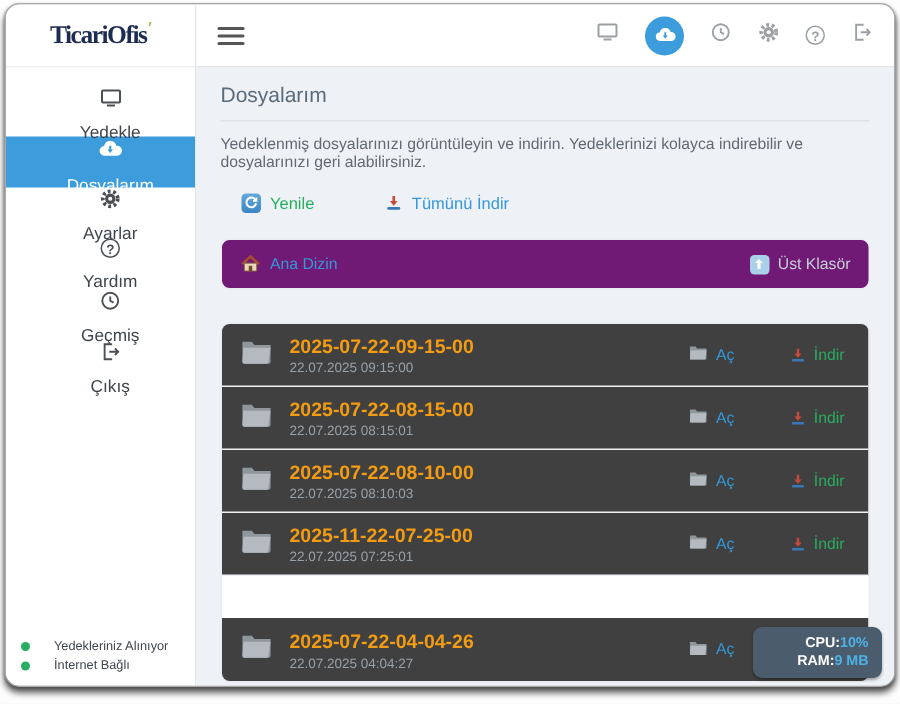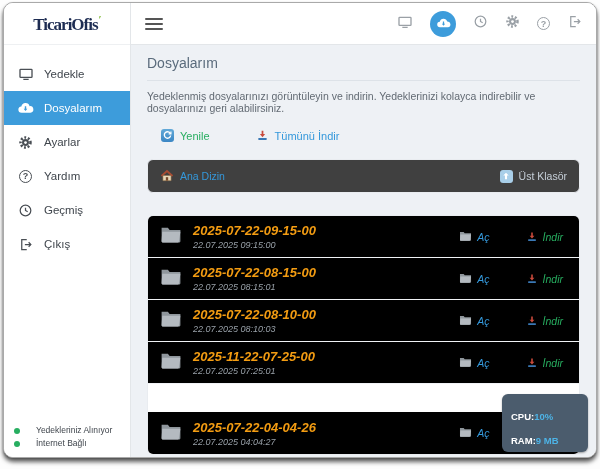--- a/index.html
+++ b/index.html
@@ -10,21 +10,21 @@
     background:#fff; border:1px solid #a9a9a9; border-radius:10px;
     box-shadow:0 4px 4px rgba(45,45,45,0.75), 0 1px 2px rgba(0,0,0,0.3);
     display:flex; overflow:hidden;
   }
   
   .sidebar { width:127px; background:#fff; border-right:1px solid #e3e6e9; position:relative; flex-shrink:0; }
   .logo { height:42px; display:flex; align-items:center; justify-content:center; border-bottom:1px solid #eef0f2; }
   .logo-text { font-family:"Liberation Serif", serif; font-weight:bold; font-size:17px; color:#1d2c52; letter-spacing:-1px; }
   .logo-text::after { content:"\2032"; color:#7cb82f; font-size:11px; vertical-align:super; margin-left:1px; }
   .menu { padding-top:12px; }
-  .menu-item { height:34px; display:flex; align-items:center; gap:10px; padding-left:13px; font-size:11.5px; color:#3f454c; cursor:pointer; }
+  .menu-item { height:34px; display:flex; align-items:center; gap:10px; padding-left:13px; font-size:11.5px; color:#3f454c; cursor:pointer;flex-direction:column; }
   .menu-item .mi { width:17px; height:17px; display:flex; align-items:center; justify-content:center; color:#4a4f55; }
   .menu-item.active { background:#3d9cdb; color:#fff; }
   .menu-item.active .mi { color:#fff; }
   .side-status { position:absolute; left:10px; bottom:7px; font-size:8.5px; color:#3f454c; }
   .side-status .st-row { display:flex; align-items:center; gap:16px; line-height:13px; }
   .dot { width:6px; height:6px; border-radius:50%; background:#27ae60; display:inline-block; }
   
   .main { flex:1; display:flex; flex-direction:column; background:#eef1f5; position:relative; }
   .topbar { height:42px; background:#fff; border-bottom:1px solid #e3e6e9; display:flex; align-items:center; justify-content:space-between; padding:0 14px; flex-shrink:0; }
   .hamburger { width:18px; cursor:pointer; }
@@ -38,37 +38,37 @@
   .content { padding:10px 16px 0 16px; flex:1; }
   .page-title { font-size:14px; font-weight:normal; color:#5a6b7c; padding-bottom:9px; border-bottom:1px solid #dde2e8; }
   .page-desc { font-size:10.5px; color:#626a73; margin-top:9px; }
   .actions { display:flex; gap:46px; margin:15px 0 0 14px; align-items:flex-end; }
   .action { display:flex; align-items:center; gap:6px; font-size:11px; cursor:pointer; }
   .action.refresh { color:#27ae60; }
   .action.download-all { color:#3498db; }
   .icon-box { width:13px; height:13px; border-radius:3px; display:flex; align-items:center; justify-content:center; }
   .icon-box.blue { background:linear-gradient(#62a9d8,#3b86c4); }
   .icon-box.lightblue { background:#a9cfe9; }
-  .crumb-card { margin-top:17px; background:#404040; border:1px solid #e9ecf0; border-radius:6px; padding:9px 12px; display:flex; align-items:center; justify-content:space-between; }
+  .crumb-card { margin-top:17px; background:#701a75; border:1px solid #e9ecf0; border-radius:6px; padding:9px 12px; display:flex; align-items:center; justify-content:space-between; }
   .crumb-left { display:flex; align-items:center; gap:6px; font-size:10.5px; color:#3498db; cursor:pointer; }
   .crumb-right { display:flex; align-items:center; gap:6px; font-size:10.5px; color:#c6cfd8; cursor:default; }
   .list-card { margin-top:22px; background:#fff; border:1px solid #e9ecf0; border-radius:6px; overflow:hidden; }
-  .file-row { display:flex; align-items:center; padding:7px 12px; border-bottom:1px solid #f0f2f5; background:#000000; min-height:42px;font-style:italic; }
+  .file-row { display:flex; align-items:center; padding:7px 12px; border-bottom:1px solid #f0f2f5; background:#404040; min-height:42px; }
   .file-row:last-child { border-bottom:none;margin-top:28px; }
   .row-folder { margin-right:11px; flex-shrink:0; }
   .row-info { flex:1; }
   .row-name { font-size:13px; font-weight:bold; color:#f39c12; }
   .row-date { font-size:9px; color:#98a0a8; margin-top:2px; }
   .row-actions { display:flex; align-items:center; gap:36px; padding-right:4px; }
   .row-act { display:flex; align-items:center; gap:5px; font-size:10.5px; cursor:pointer; }
   .row-act.open { color:#3498db; }
   .row-act.dl { color:#27ae60; }
   
   .stats-badge { position:absolute; right:8px; bottom:5px; width:86px; background:#4b5c6d; border-radius:6px; padding:5px 9px; box-shadow:0 1px 2px rgba(0,0,0,0.35); }
-  .stat-row { display:flex; justify-content:flex-start; line-height:12px;margin-top:12px; }
+  .stat-row { display:flex; justify-content:flex-end; line-height:12px; }
   .stat-label { color:#fff; font-weight:bold; font-size:9.5px; }
   .stat-value { color:#4db3e6; font-weight:bold; font-size:9.5px; }
 </style>
 </head>
 <body>
 
 <div class="stage">
   <div class="window">
 
     <div class="sidebar">

